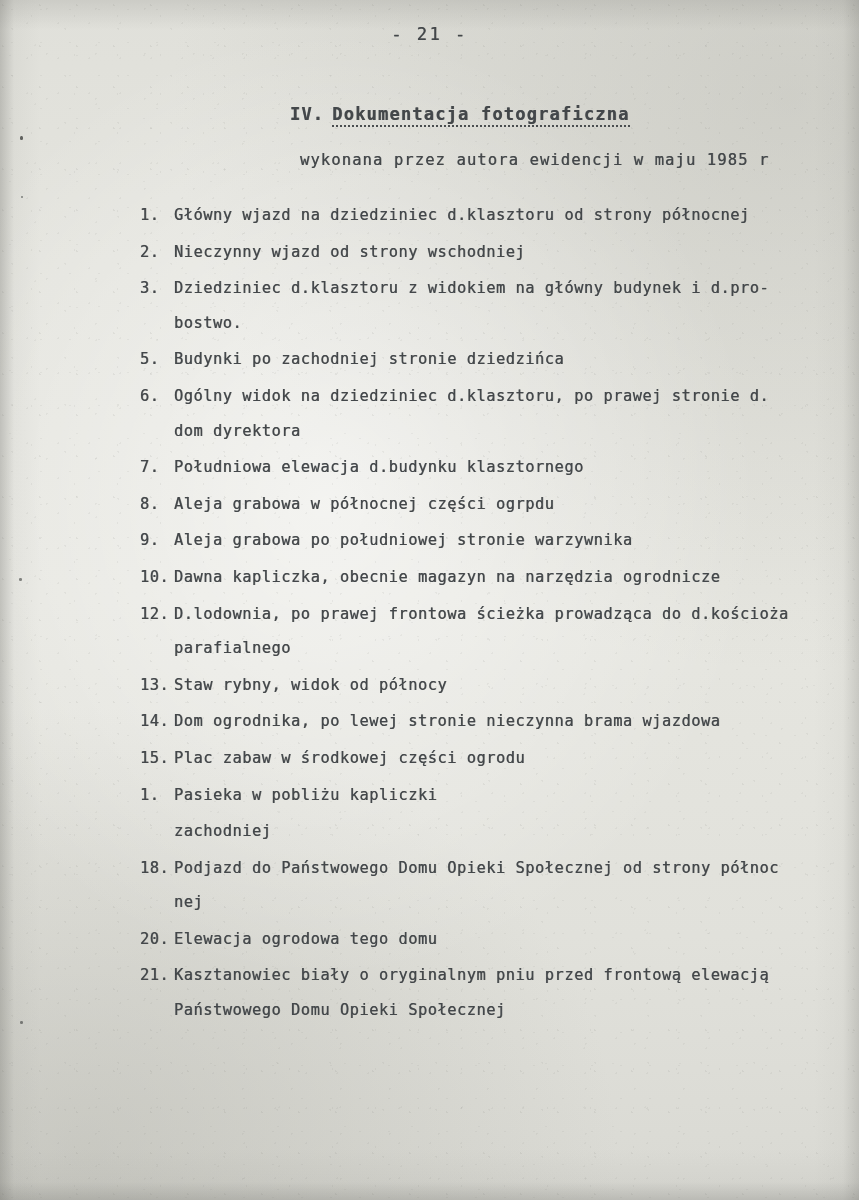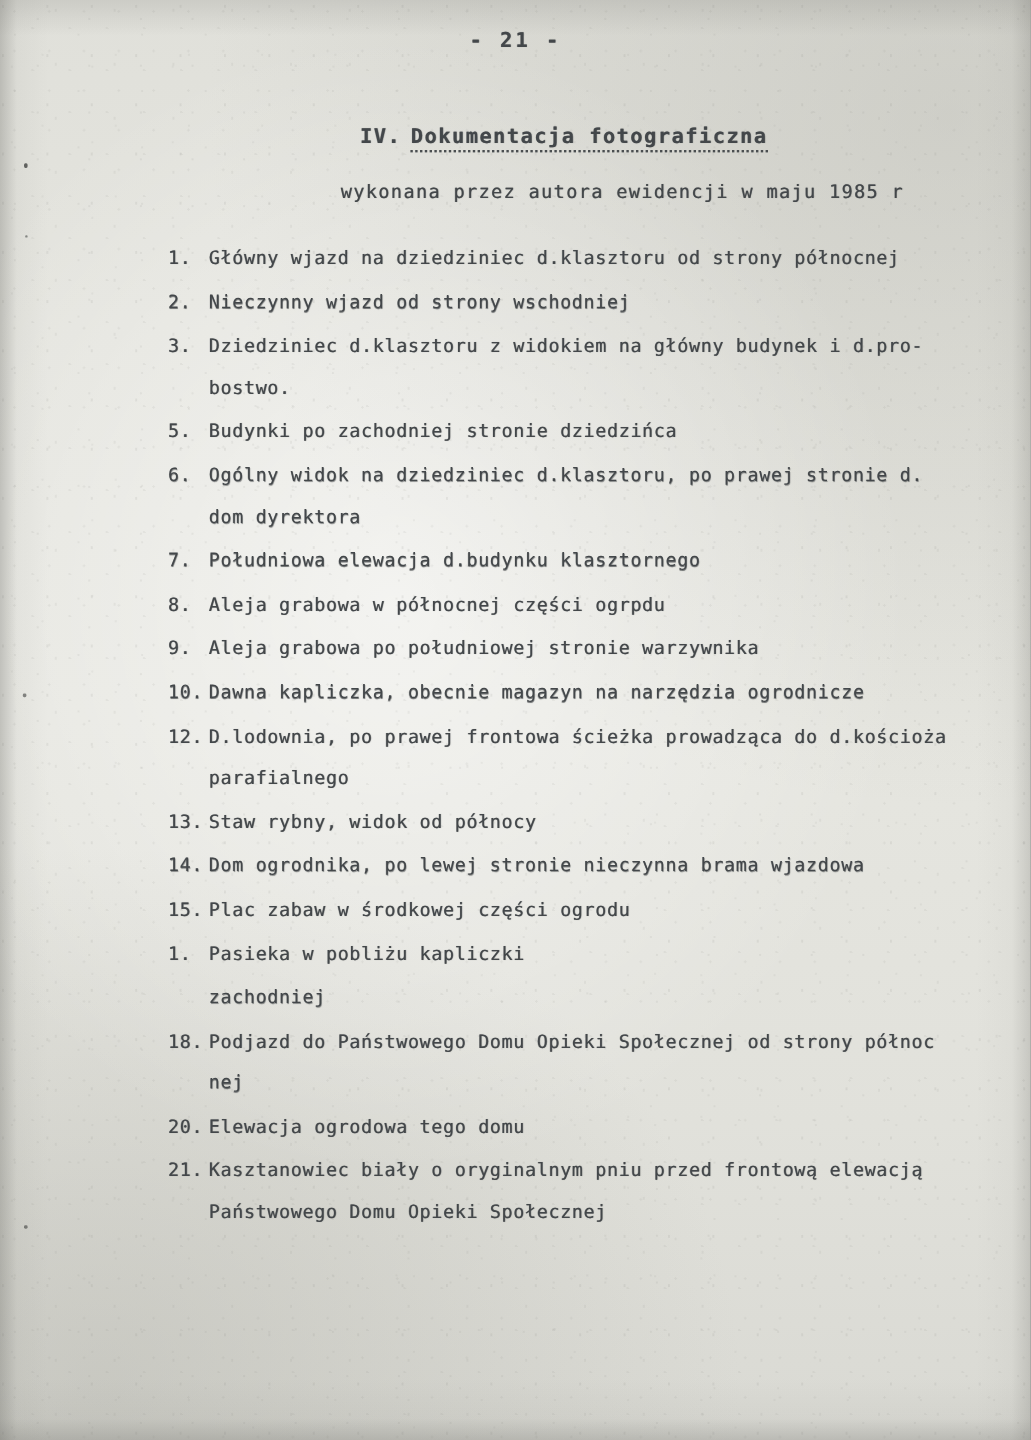--- a/index.html
+++ b/index.html
@@ -67,43 +67,43 @@
     -webkit-font-smoothing: antialiased;
   }
 
   .page-number {
     position: absolute;
     top: 24px;
     left: 0;
     width: 859px;
     text-align: center;
     font-size: 17px;
-    font-weight: bold;
+    font-weight: normal;
     letter-spacing: 2.5px;
   }
 
   .section-title {
     position: absolute;
     top: 104px;
-    left: 300px;
+    left: 290px;
     font-size: 17px;
     font-weight: bold;
     letter-spacing: 1.2px;
     white-space: nowrap;
   }
   .section-title .numeral { margin-right: 8px; }
   .section-title .title-text {
     border-bottom: 2px dotted #4a4e50;
     padding-bottom: 1px;
   }
 
   .subtitle {
     position: absolute;
     top: 151px;
-    left: 284px;
+    left: 300px;
     font-size: 15.5px;
     letter-spacing: 1.1px;
     white-space: nowrap;
   }
 
   .list {
     position: absolute;
     top: 198px;
     left: 140px;
     width: 700px;

